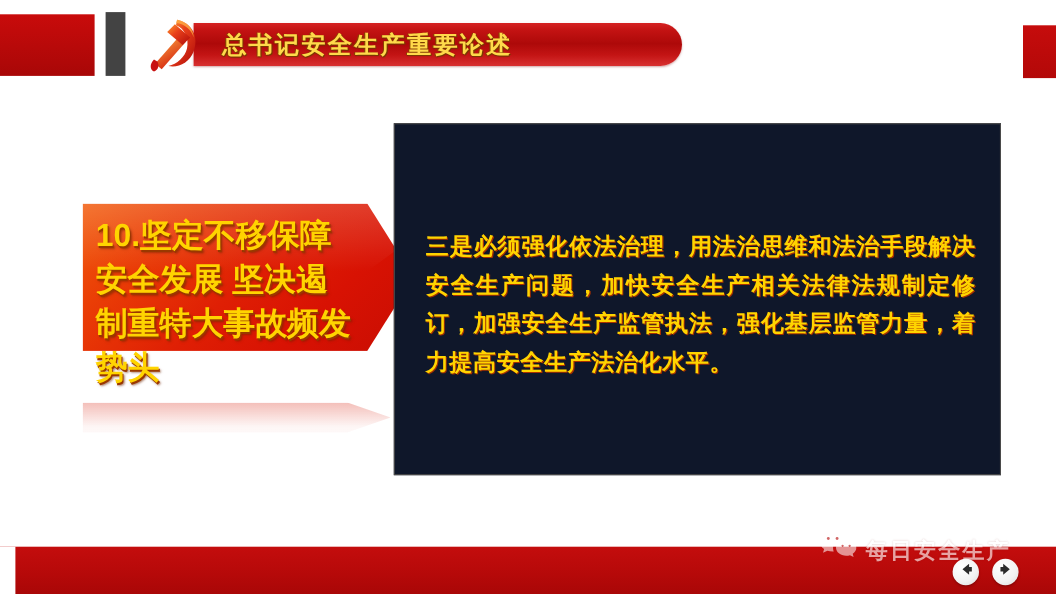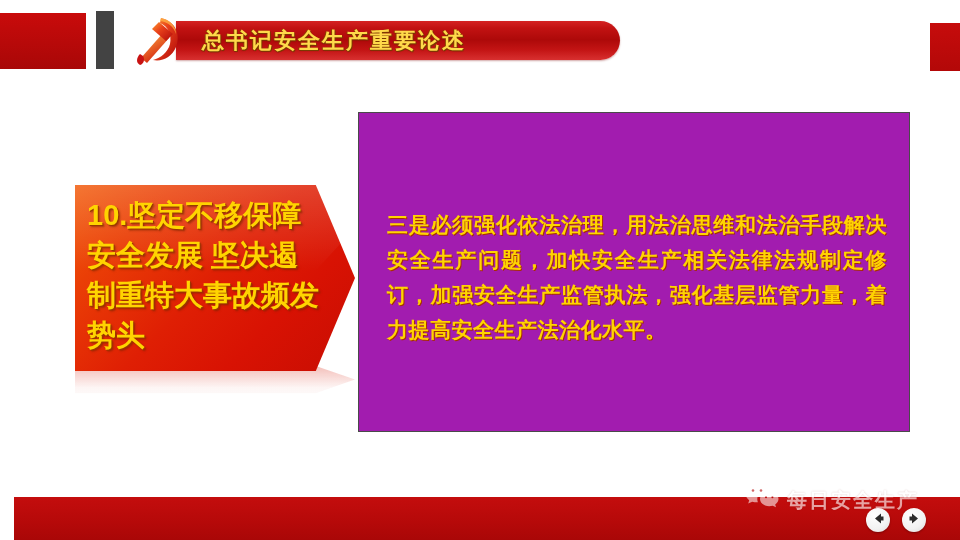--- a/index.html
+++ b/index.html
@@ -85,21 +85,22 @@
     width: 54px;
     height: 52px;
   }
 
   
   .title-arrow {
     position: absolute;
     left: 75px;
     top: 185px;
     width: 280px;
-    height: 186px;
+    height: 134px;
+    padding-left: 21px;
   }
   .title-arrow .shape {
     position: absolute;
     inset: 0;
     background: linear-gradient(135deg,
         #f25c0c 0%,
         #ea3e06 22%,
         #df1f04 50%,
         #d81203 72%,
         #c80d02 100%);
@@ -145,21 +146,21 @@
     filter: blur(0.6px);
   }
 
   
   .content-box {
     position: absolute;
     left: 358px;
     top: 112px;
     width: 552px;
     height: 320px;
-    background: #a21caf;
+    background: #0f172a;
     border: 1px solid #4a4a4a;
     box-sizing: border-box;
   }
   .content-text {
     position: absolute;
     left: 28px;
     top: 94px;
     width: 500px;
     font-size: 21px;
     line-height: 35px;

